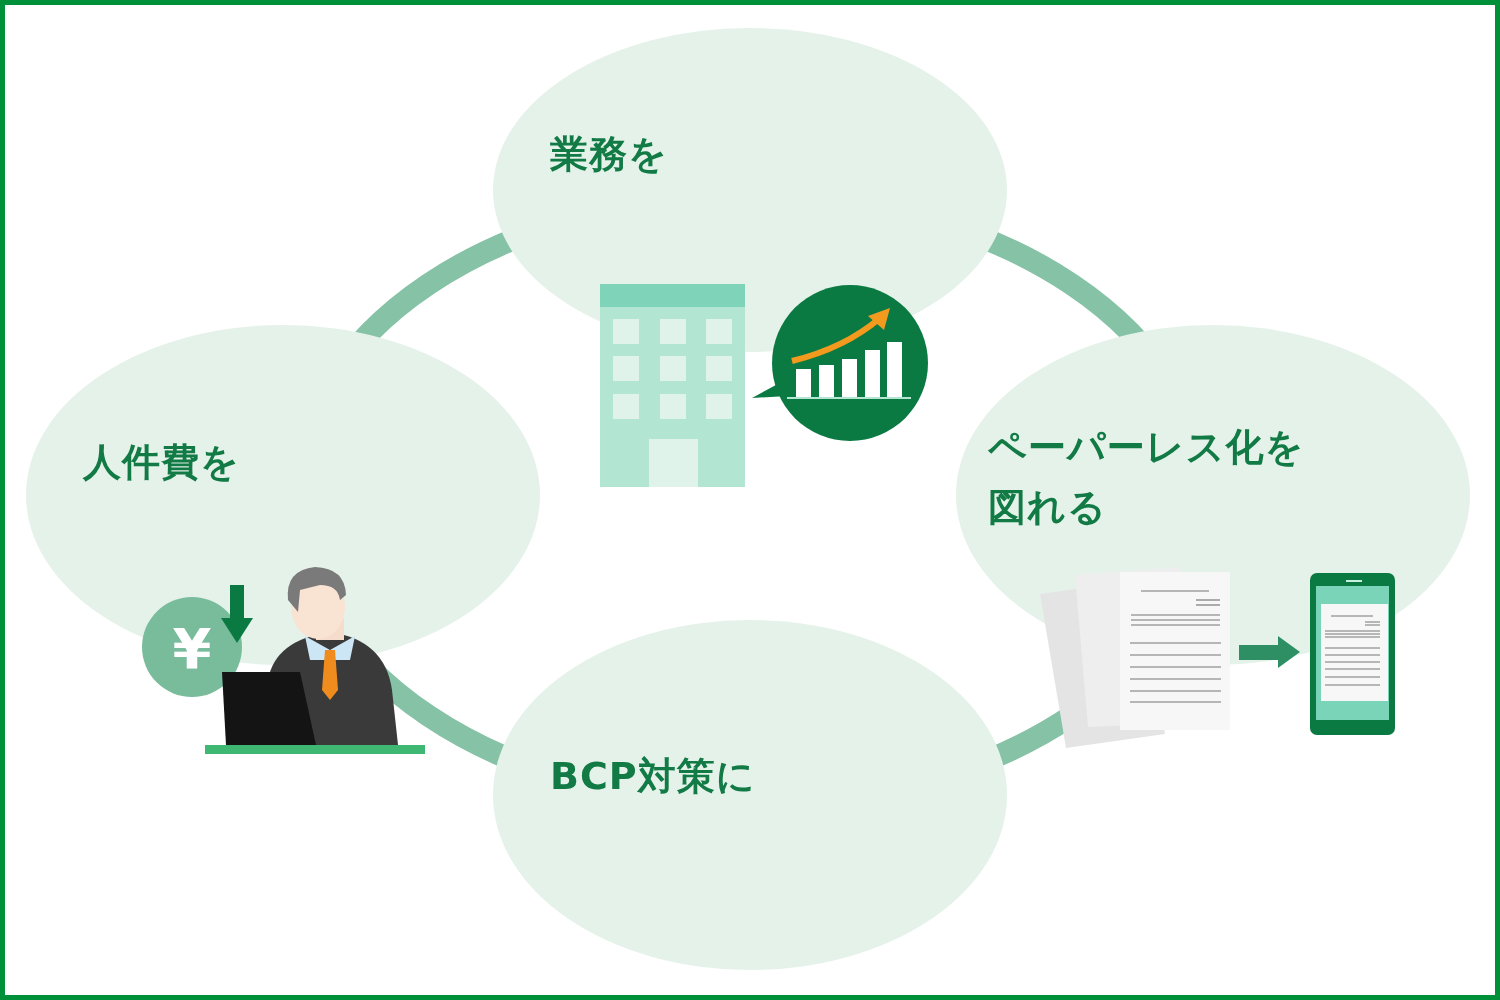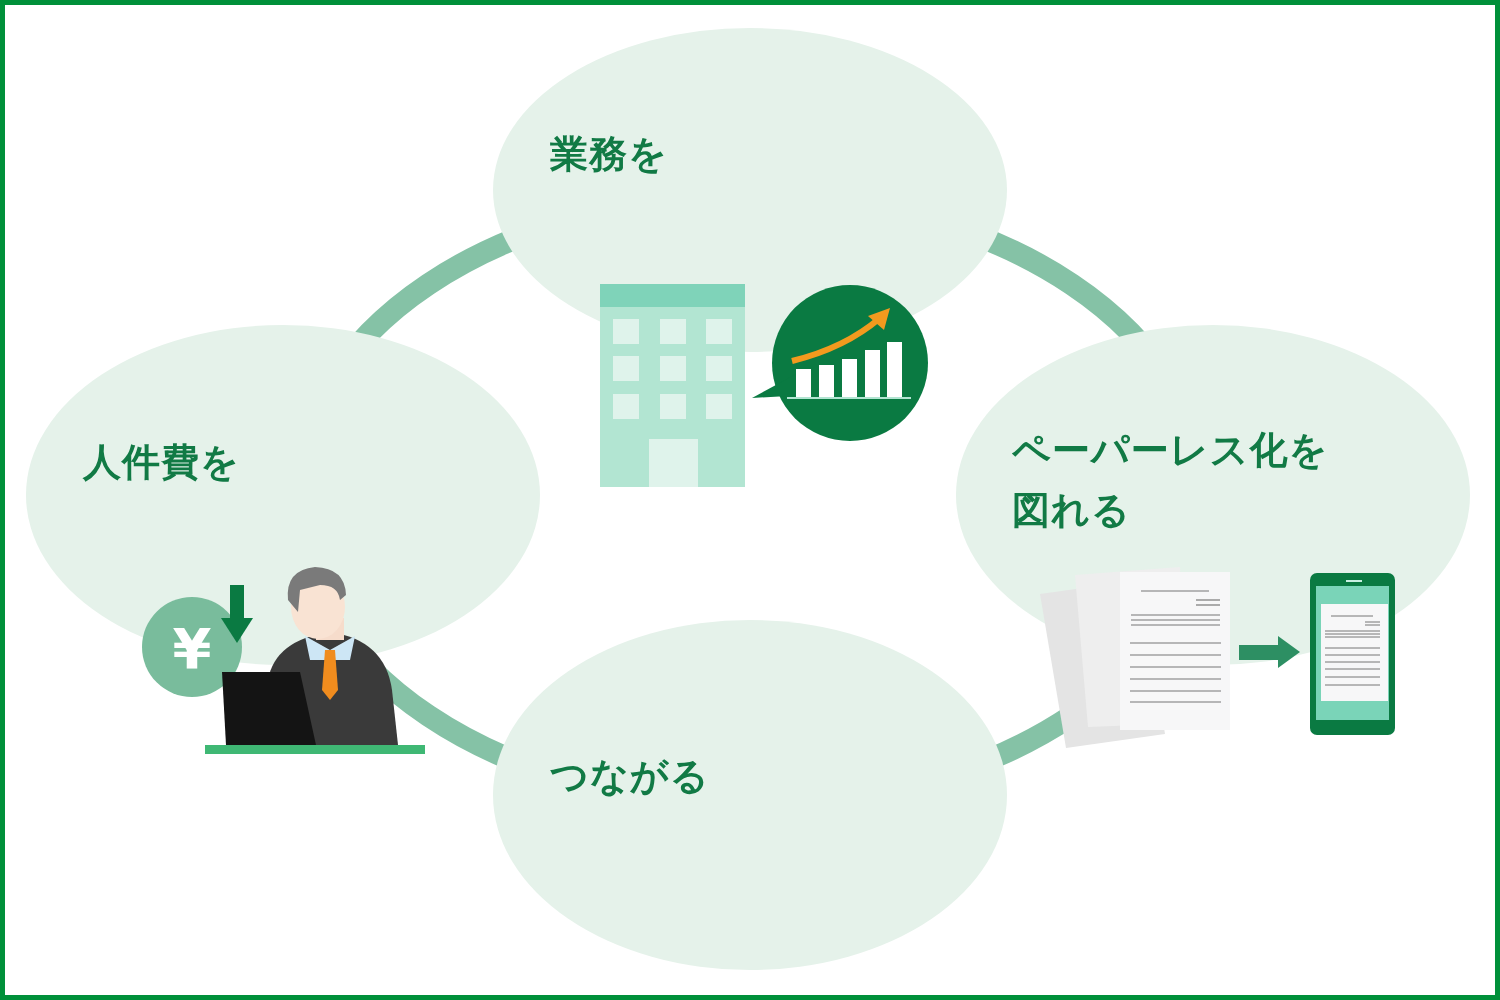--- a/index.html
+++ b/index.html
@@ -116,19 +116,19 @@
     </g>
   </g>
 </svg>
 
 <div class="label" style="left:550px; top:124px; width:400px;">
   <div>業務を</div>
 </div>
 <div class="label" style="left:83px; top:420px; width:400px;margin-top:12px;">
   <div>人件費を</div>
 </div>
-<div class="label" style="left:1012px; top:420px; width:400px;">
+<div class="label" style="left:988px; top:420px; width:400px;font-family:Liberation Mono, monospace;">
   <div>ペーパーレス化を</div>
   <div>図れる</div>
 </div>
 <div class="label" style="left:550px; top:746px; width:400px;">
-  <div>つながる</div>
+  <div>BCP対策に</div>
 </div>
 
 </body></html>

